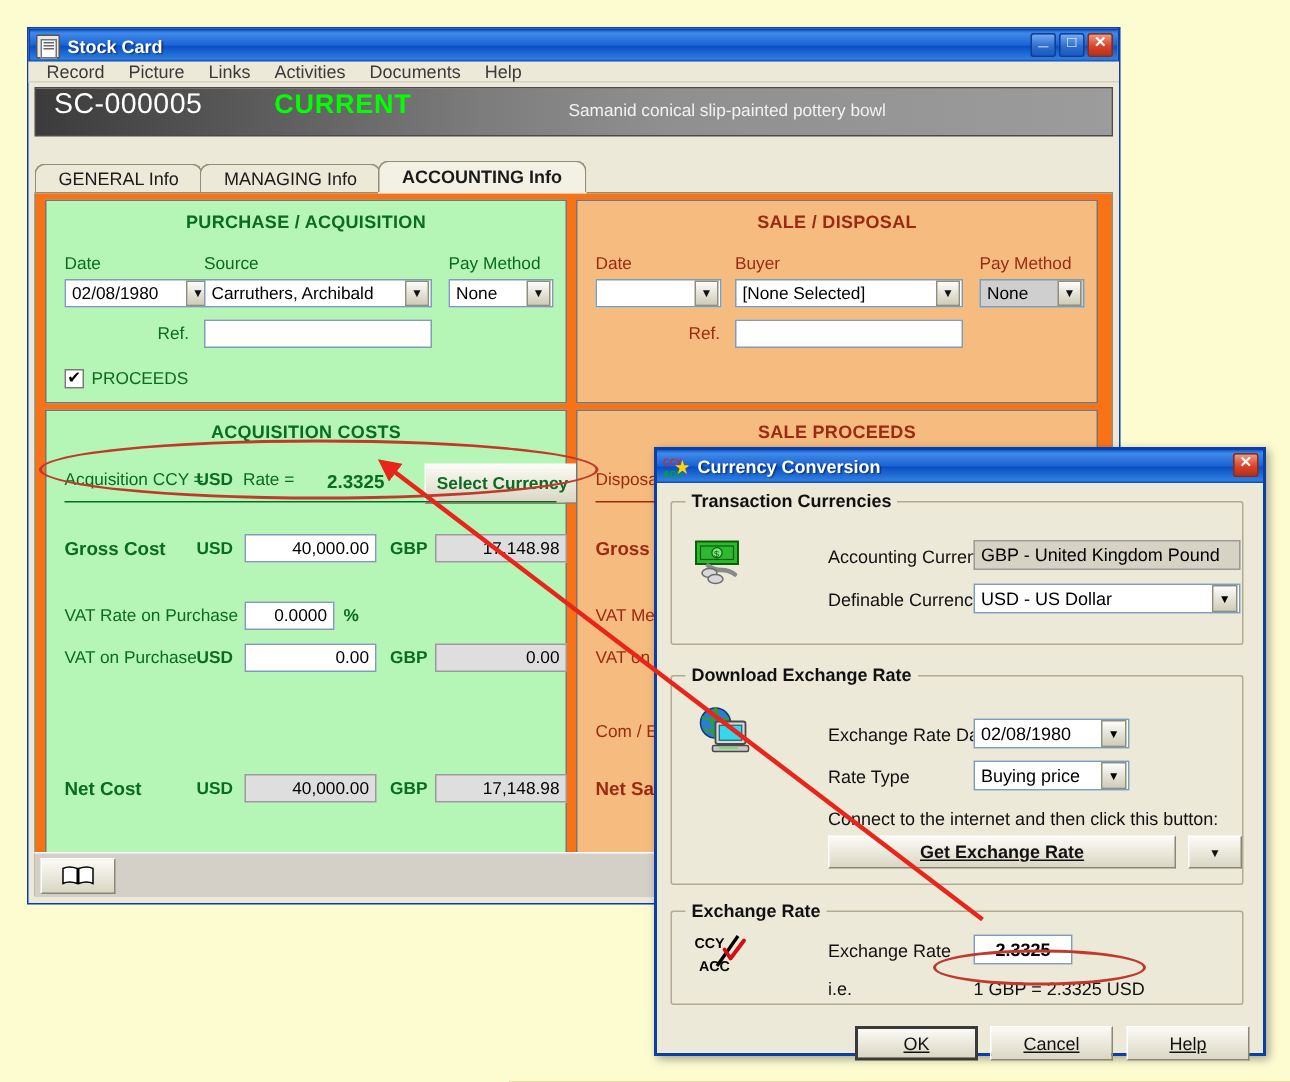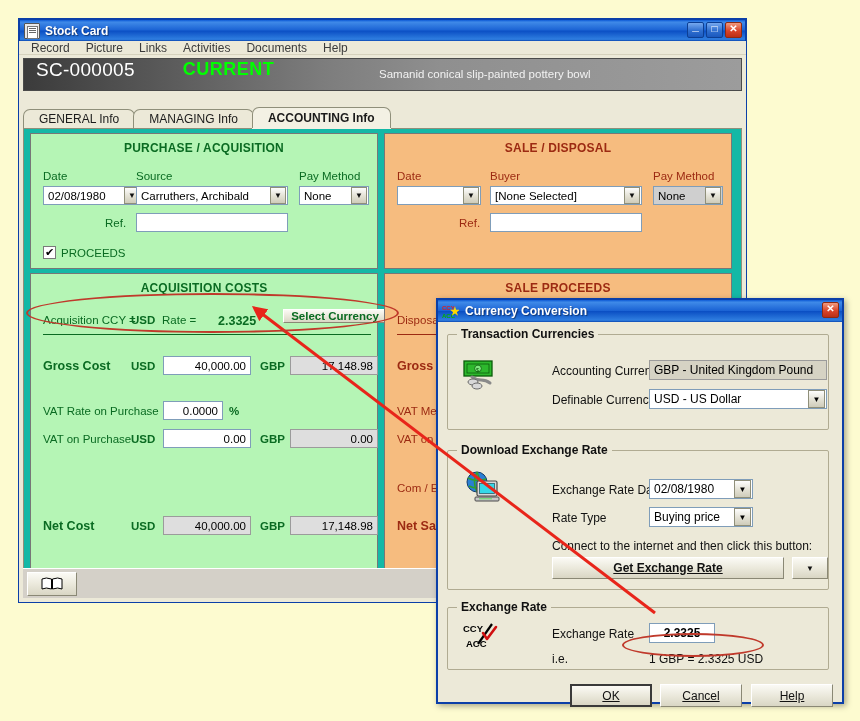--- a/index.html
+++ b/index.html
@@ -115,21 +115,21 @@
     position: relative;
   }
   .tab.active {
     background: #f3f1e4; font-weight: bold;
     height: 21px; z-index: 3;
     box-shadow: 0 1px 0 #f3f1e4;
   }
 
   .tab-body {
     margin: 0 4px; height: 468px;
-    background: #14b8a6;
+    background: #f97316;
     border-left: 1px solid #8f8f7a;
     border-right: 1px solid #8f8f7a;
     border-bottom: 1px solid #1d4ed8;
     padding: 5px;
     position: relative;
   }
 
   .panel { position: absolute; border: 1px solid #777; }
   .panel.green { background: #b5f5b5; }
   .panel.orange { background: #f6bc7f; }
@@ -389,21 +389,21 @@
         </div>
       </div>
 
       <div class="panel green" style="left:6px; top:144px; width:348px; height:303px;">
         <div class="panel-title">ACQUISITION COSTS</div>
 
         <div class="lbl" style="left:12px; top:40px;">Acquisition CCY  =</div>
         <div class="lbl bold" style="left:100px; top:40px;">USD</div>
         <div class="lbl" style="left:131px; top:40px;">Rate  =</div>
         <div class="lbl bold" style="left:187px; top:40px; font-size:12.5px;">2.3325</div>
-        <div class="btn3d" style="position:absolute; left:252px; top:35px; width:104px; height:14px; font-weight:bold; color:#0a6b22;">Select Currency</div>
+        <div class="btn3d" style="position:absolute; left:252px; top:35px; width:104px; height:27px; font-weight:bold; color:#0a6b22;">Select Currency</div>
         <div class="hrline" style="left:12px; top:60px; width:328px;"></div>
 
         <div class="lbl bold" style="left:12px; top:85px; font-size:12.5px;">Gross Cost</div>
         <div class="lbl bold" style="left:100px; top:86px;">USD</div>
         <div class="fld num" style="left:132px; top:82px; width:88px;">
           <span>40,000.00</span>
         </div>
         <div class="lbl bold" style="left:229px; top:86px;">GBP</div>
         <div class="fld num ro" style="left:259px; top:82px; width:88px;">
           <span>17,148.98</span>

